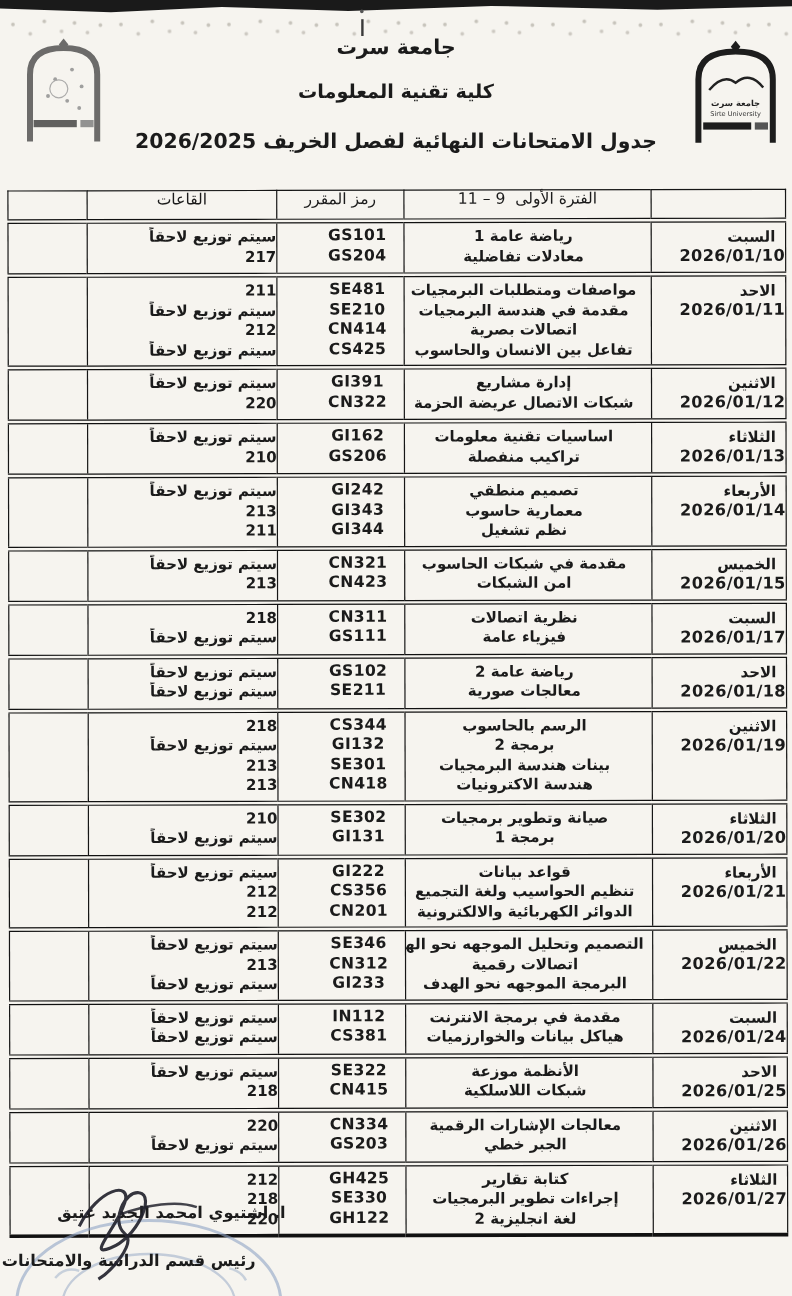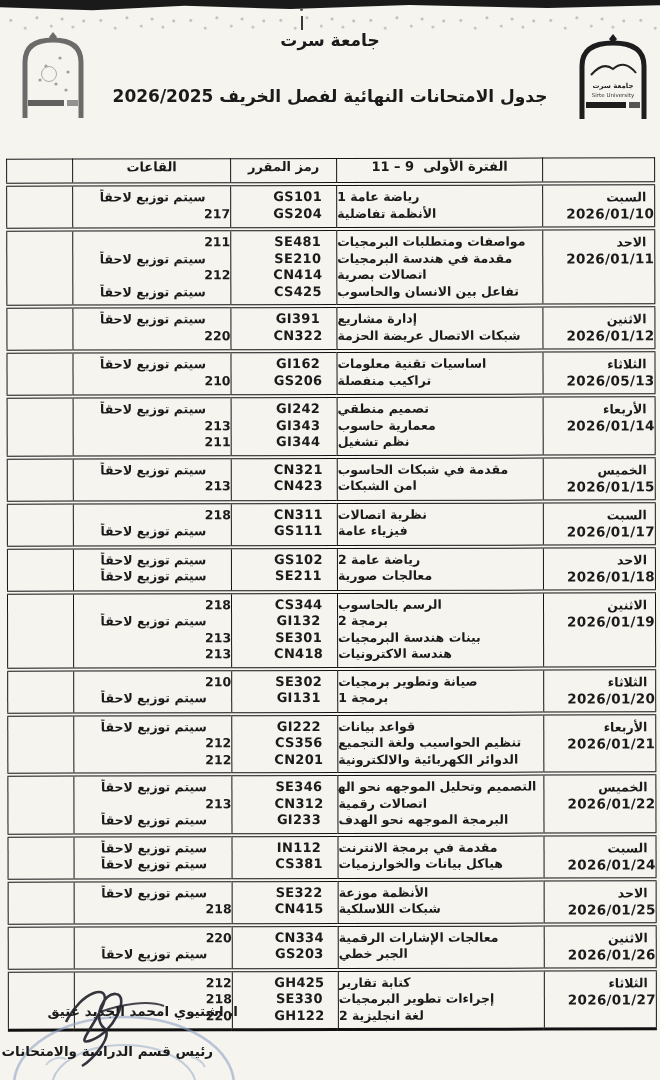--- a/index.html
+++ b/index.html
@@ -27,49 +27,49 @@
     background-size:90px 26px;
   }
   .ink-tick{position:absolute;left:300px;top:8px;width:3px;height:22px;}
   .ink-tick:before{content:"";position:absolute;left:1px;top:8px;width:2px;height:14px;background:#3a3a3a;}
   .ink-tick:after{content:"";position:absolute;left:0;top:0;width:3px;height:3px;background:#555;border-radius:50%;}
 
   
   .doc-header{position:absolute;top:24px;left:0;width:100%;text-align:center;direction:rtl;}
   .uni-name{font-size:17px;font-weight:bold;margin-top:6px;}
   .college-name{font-size:16px;font-weight:bold;margin-top:17px;}
-  .doc-title{font-size:17px;font-weight:bold;margin-top:36px;}
+  .doc-title{font-size:17px;font-weight:bold;margin-top:22px;}
 
   
   .emblem{position:absolute;}
   .emblem-right{top:33px;left:573px;width:80px;height:88px;}
   .emblem-left{top:26px;left:16px;width:74px;height:98px;opacity:.8;}
 
   
   .sched-wrap{position:absolute;top:158px;left:7px;transform:rotate(-0.12deg);}
   table.sched{
     border-collapse:collapse;table-layout:fixed;width:648px;direction:rtl;
     font-size:12.5px;font-weight:bold;
   }
   table.sched td,table.sched th{
     border:1.6px solid #161616;vertical-align:top;padding:0;
   }
   th.ghost{border:0 solid transparent;background:transparent;}
-  th{font-size:13px;font-weight:bold;height:23px;}
+  th{font-size:13px;font-weight:normal;height:23px;}
   th.period-h{text-align:center;padding:2px 8px 2px 2px;border-left:5px solid #000;}
   th.code-h,th.halls-h{text-align:center;padding:2px 2px;}
   tr.group td{border-top:4px double #111;padding:3px 0 4px;}
   tr.group:last-child td{border-bottom:3px solid #111;}
   td.day-cell{border-left:1.6px solid #161616;border-right:3.5px solid #000;}
   .line{line-height:16.5px;height:16.5px;white-space:nowrap;overflow:hidden;}
-  td.course-cell .line{text-align:left;padding-right:7px;}
+  td.course-cell .line{text-align:center;padding-right:7px;}
   td.code-cell .line{text-align:center;font-size:13px;letter-spacing:.3px;padding-left:28px;}
   td.halls-cell .line{text-align:right;padding-left:4px;padding-right:0;direction:rtl;}
   td.halls-cell .line{text-align:right;padding-left:22px;direction:ltr;}
-  td.halls-cell .line.hall-ar{direction:rtl;text-align:center;padding-left:2px;}
+  td.halls-cell .line.hall-ar{direction:rtl;text-align:right;padding-left:2px;}
   td.day-cell .day-name{text-align:right;padding-right:8px;line-height:17px;}
   td.day-cell .day-date{font-size:13.5px;line-height:17px;letter-spacing:.3px;}
   td.empty-col{background:transparent;}
   .num-range{unicode-bidi:bidi-override;direction:rtl;}
 
   
   .footer{position:absolute;left:8px;top:995px;direction:rtl;text-align:right;width:260px;}
   .footer .sig-name{font-size:13.5px;font-weight:bold;position:absolute;right:30px;top:8px;white-space:nowrap;}
   .footer .sig-title{font-size:13.5px;font-weight:bold;position:absolute;right:55px;top:48px;white-space:nowrap;}
   .stamp-svg{position:absolute;left:6px;top:1005px;}
@@ -105,20 +105,21 @@
     <path d="M18 42 Q30 28 40 36 Q52 26 63 40" fill="none" stroke="#222" stroke-width="2"></path>
     <text x="40" y="55" font-size="7" text-anchor="middle" fill="#222" font-weight="bold">جامعة سرت</text>
     <text x="40" y="64" font-size="5.5" text-anchor="middle" fill="#333">Sirte University</text>
     <rect x="13" y="69" width="40" height="6" fill="#1d1d1d"></rect>
     <rect x="56" y="69" width="11" height="6" fill="#555"></rect>
   </svg>
 </div>
 
 <div class="doc-header">
   <div class="uni-name">جامعة سرت</div>
+  <div class="college-name">كلية تقنية المعلومات</div>
   <div class="doc-title">جدول الامتحانات النهائية لفصل الخريف 2026/2025</div>
 </div>
 
 <div class="sched-wrap">
   <table class="sched">
     <colgroup>
       <col style="width:112px">
         <col style="width:206px">
         <col style="width:106px">
         <col style="width:158px">
@@ -134,21 +135,21 @@
       </tr>
     </thead>
     <tbody>
         <tr class="group">
           <td class="day-cell">
             <div class="day-name">السبت</div>
             <div class="day-date">2026/01/10</div>
           </td>
           <td class="course-cell">
             <div class="line">رياضة عامة 1</div>
-            <div class="line">الأنظمة تفاضلية</div>
+            <div class="line">معادلات تفاضلية</div>
           </td>
           <td class="code-cell">
             <div class="line">GS101</div>
             <div class="line">GS204</div>
           </td>
           <td class="halls-cell">
             <div class="line hall-ar">سيتم توزيع لاحقاً</div>
             <div class="line">217</div>
           </td>
           <td class="empty-col"></td>
@@ -193,21 +194,21 @@
           </td>
           <td class="halls-cell">
             <div class="line hall-ar">سيتم توزيع لاحقاً</div>
             <div class="line">220</div>
           </td>
           <td class="empty-col"></td>
         </tr>
         <tr class="group">
           <td class="day-cell">
             <div class="day-name">الثلاثاء</div>
-            <div class="day-date">2026/05/13</div>
+            <div class="day-date">2026/01/13</div>
           </td>
           <td class="course-cell">
             <div class="line">اساسيات تقنية معلومات</div>
             <div class="line">تراكيب منفصلة</div>
           </td>
           <td class="code-cell">
             <div class="line">GI162</div>
             <div class="line">GS206</div>
           </td>
           <td class="halls-cell">

